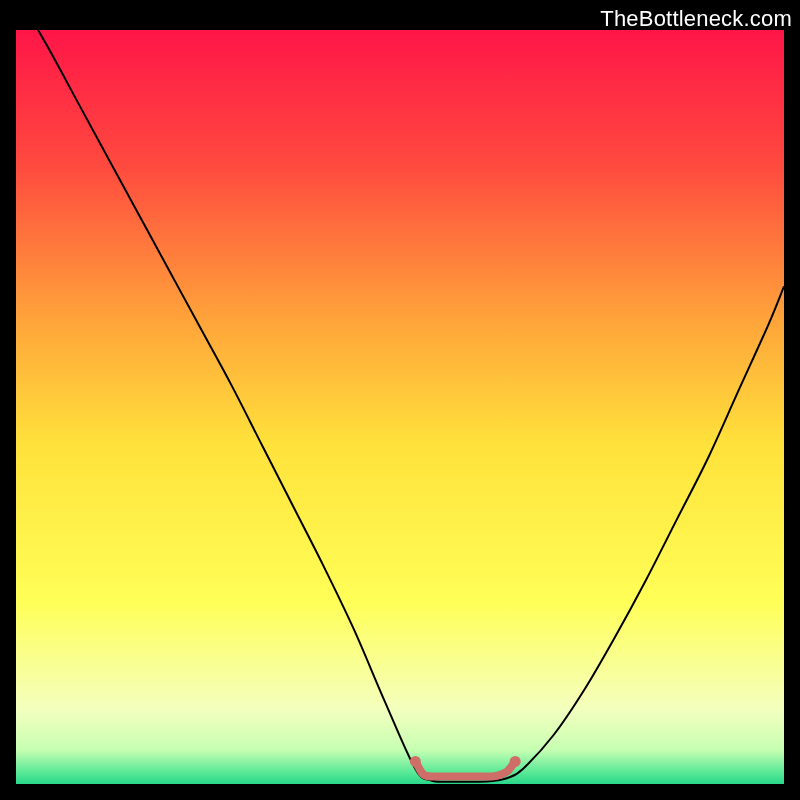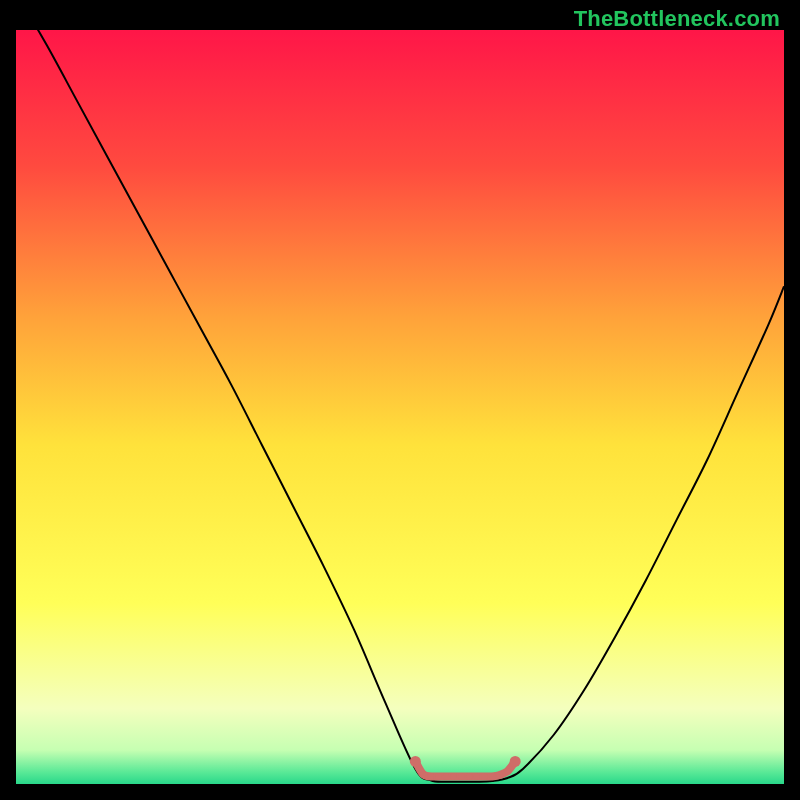--- a/index.html
+++ b/index.html
@@ -7,24 +7,24 @@
     width: 800px;
     height: 800px;
     background: #000;
     position: relative;
     overflow: hidden;
     font-family: Arial, sans-serif;
   }
   .watermark {
     position: absolute;
     top: 6px;
-    right: 20px;
-    color: #22c55e;
+    right: 8px;
+    color: #ffffff;
     font-size: 22px;
-    font-weight: 700;
+    font-weight: 400;
     z-index: 10;
     letter-spacing: 0.2px;
   }
   .plot-outer {
     position: absolute;
     left: 16px;
     top: 30px;
     width: 768px;
     height: 754px;
     background: #000;

